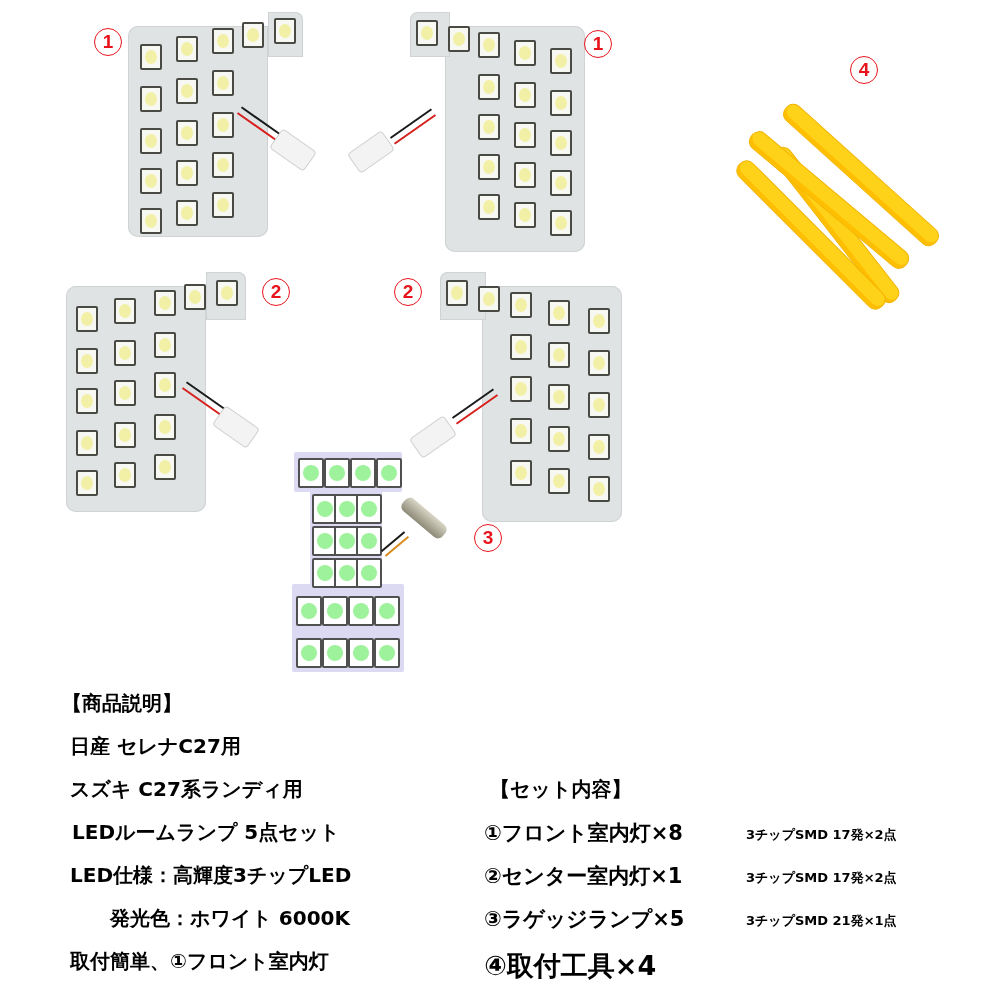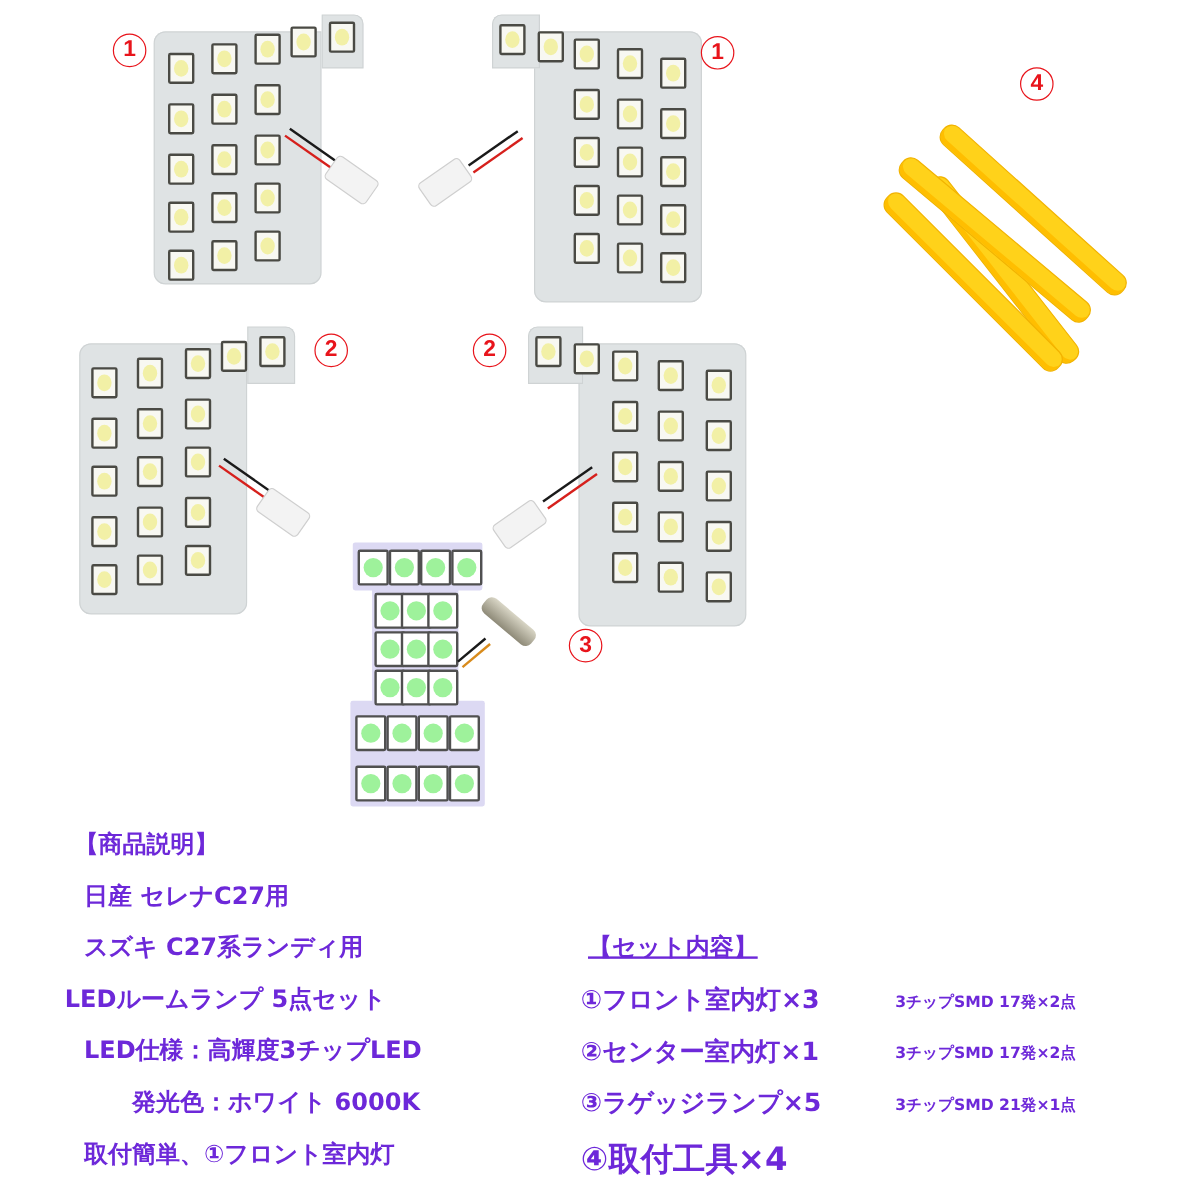--- a/index.html
+++ b/index.html
@@ -7,21 +7,21 @@
   .abs { position:absolute; }
   .badge { position:absolute; width:26px; height:26px; border:1.5px solid #e8141b; border-radius:50%; color:#e8141b; font-weight:bold; font-size:19px; line-height:26px; text-align:center; font-family:"Liberation Sans", sans-serif; box-sizing:content-box; }
   .board { position:absolute; background:#dfe3e4; border-radius:10px; box-shadow: inset 0 0 0 1px #cfd3d4; }
   .chip { position:absolute; width:22px; height:26px; background:#f8f8f2; border:2px solid #4a4a44; box-sizing:border-box; border-radius:2px; }
   .chip::after { content:""; position:absolute; left:3px; top:4px; width:12px; height:14px; border-radius:50%; background:#f2f0a6; }
   .chip.green { width:26px; height:30px; background:#ffffff; border:2px solid #505050; }
   .chip.green::after { left:3px; top:5px; width:16px; height:16px; background:#9ef29b; }
   .wire { position:absolute; height:5px; border-top:2px solid #1a1a1a; border-bottom:2px solid #d6201c; }
   .plug { position:absolute; width:40px; height:22px; background:#f3f3f3; border:1px solid #cfcfcf; border-radius:4px; }
   .tool { position:absolute; height:18px; background:#ffd21a; border:1px solid #f2b300; border-radius:9px; box-shadow: inset 0 -4px 0 #ffbe00; }
-  .txt { position:absolute; font-weight:bold; color:#6d28d9; white-space:nowrap; font-family:"DejaVu Sans", sans-serif; letter-spacing:0px; }
+  .txt { position:absolute; font-weight:bold; color:#000000; white-space:nowrap; font-family:"DejaVu Sans", sans-serif; letter-spacing:0px; }
   .desc { font-size:20px; }
   .small { font-size:13px; font-weight:bold; }
 </style>
 </head>
 <body>
 
 <div class="abs" style="left:0;top:0;width:1000px;height:680px;">
 
   <div class="abs" style="left:128px;top:12px;width:140px;height:225px;">
     <div class="board" style="left:0;top:14px;width:140px;height:211px;border-top-right-radius:0;"></div>
@@ -160,30 +160,30 @@
   <div class="badge" style="left:262px;top:278px;">2</div>
   <div class="badge" style="left:394px;top:278px;">2</div>
   <div class="badge" style="left:474px;top:524px;">3</div>
   <div class="badge" style="left:850px;top:56px;">4</div>
 </div>
 
 <div>
   <div class="txt desc" style="left:62px;top:690px;">【商品説明】</div>
   <div class="txt desc" style="left:70px;top:733px;">日産 セレナC27用</div>
   <div class="txt desc" style="left:70px;top:776px;">スズキ C27系ランディ用</div>
-  <div class="txt desc" style="left:54px;top:819px;">LEDルームランプ 5点セット</div>
+  <div class="txt desc" style="left:72px;top:819px;">LEDルームランプ 5点セット</div>
   <div class="txt desc" style="left:70px;top:862px;">LED仕様：高輝度3チップLED</div>
   <div class="txt desc" style="left:70px;top:905px;margin-left:40px;">発光色：ホワイト 6000K</div>
   <div class="txt desc" style="left:70px;top:948px;">取付簡単、①フロント室内灯</div>
 </div>
 
 <div>
-  <div class="txt desc" style="left:490px;top:776px;text-decoration:underline;">【セット内容】</div>
+  <div class="txt desc" style="left:490px;top:776px;">【セット内容】</div>
 
-  <div class="txt desc" style="left:484px;top:819px;font-size:21px;">①フロント室内灯×3</div>
+  <div class="txt desc" style="left:484px;top:819px;font-size:21px;">①フロント室内灯×8</div>
   <div class="txt small" style="left:746px;top:826px;">3チップSMD 17発×2点</div>
 
   <div class="txt desc" style="left:484px;top:862px;font-size:21px;">②センター室内灯×1</div>
   <div class="txt small" style="left:746px;top:869px;">3チップSMD 17発×2点</div>
 
   <div class="txt desc" style="left:484px;top:905px;font-size:21px;">③ラゲッジランプ×5</div>
   <div class="txt small" style="left:746px;top:912px;">3チップSMD 21発×1点</div>
 
   <div class="txt desc" style="left:484px;top:948px;font-size:27px;">④取付工具×4</div>
 </div>

